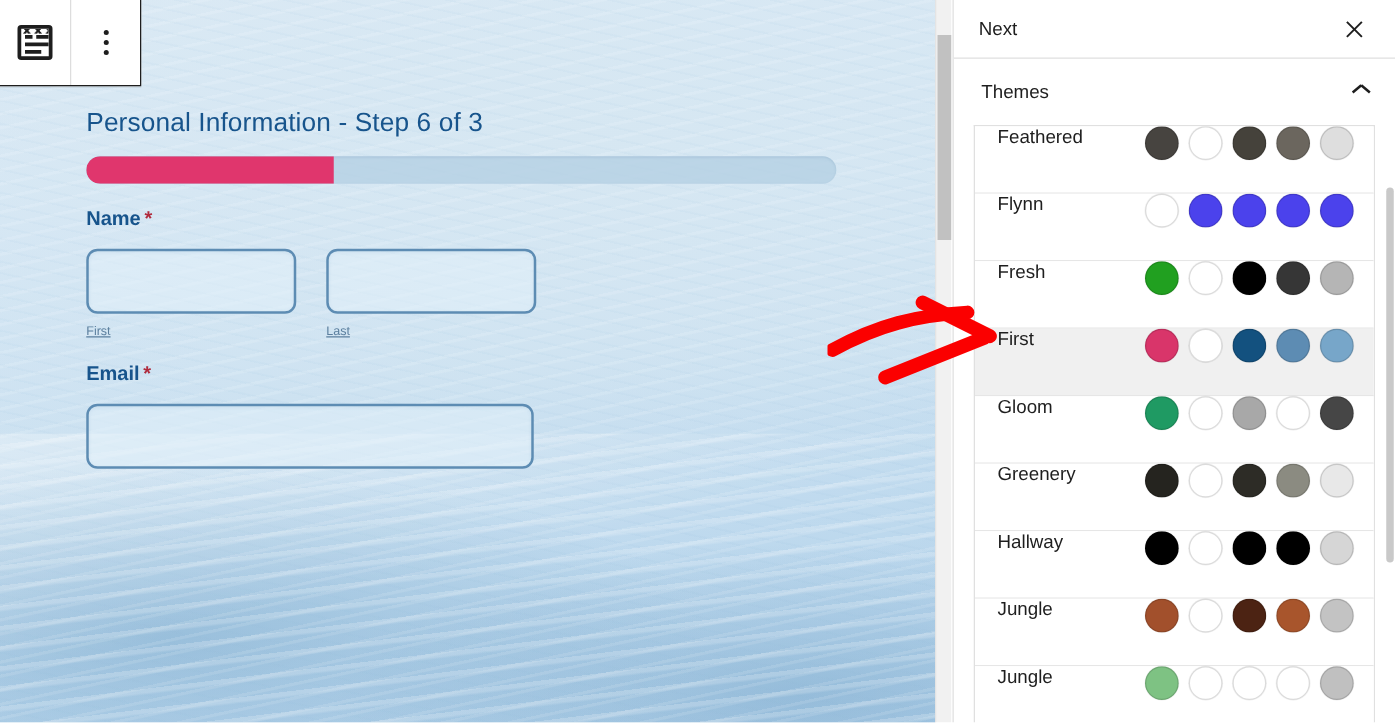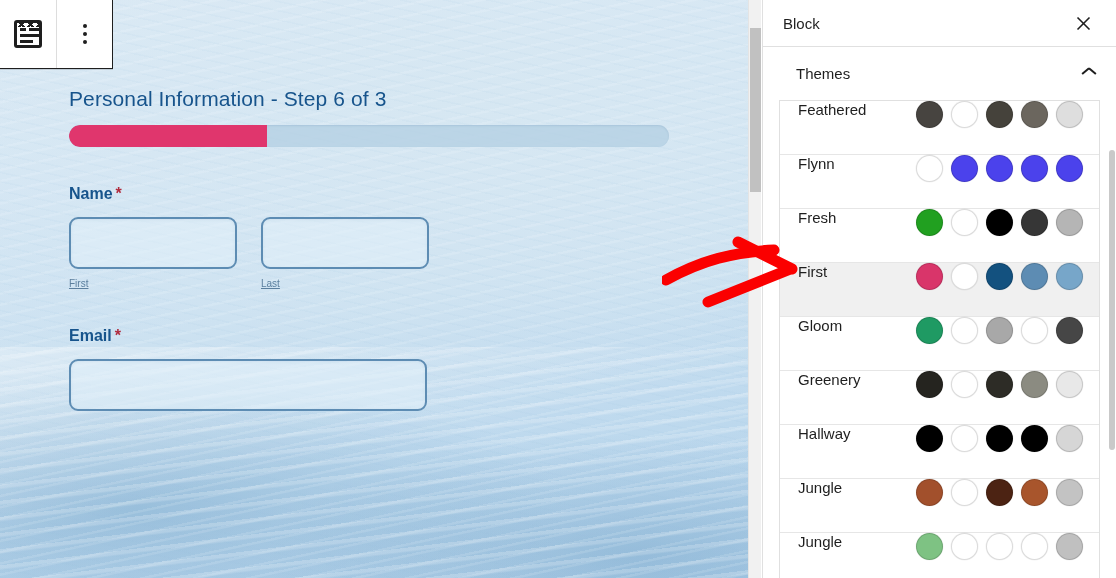--- a/index.html
+++ b/index.html
@@ -78,21 +78,21 @@
     margin: 0 0 14px 0; line-height: 1.2;
   }
   .progress-track {
     width: 600px; height: 22px; border-radius: 11px;
     background: rgba(182,209,228,0.85);
     box-shadow: inset 0 1px 2px rgba(90,130,165,.18);
     overflow: hidden;
   }
   .progress-fill { height: 100%; background: #e0366d; border-radius: 11px 0 0 11px; }
 
-  .field { margin-top: 38px; }
+  .field { margin-top: 20px; }
   .field-label {
     font-size: 16px; font-weight: bold; color: #17548c; margin-bottom: 14px; display: block;
   }
   .req { color: #b02a3c; font-weight: bold; margin-left: 3px; }
   .row2 { display: flex; gap: 24px; }
   .col { width: 168px; }
   .col.wide { width: 358px; }
   .inp {
     width: 100%; height: 52px; border-radius: 9px;
     border: 2px solid #5d8cb3; background: rgba(226,240,250,0.55);
@@ -139,21 +139,21 @@
   .close-x {
     position: absolute; right: 14px; top: 0; bottom: 0; width: 38px;
     display: flex; align-items: center; justify-content: center; cursor: pointer;
   }
   .close-x svg { display: block; }
 
   .panel-head {
     height: 53px; display: flex; align-items: center; justify-content: space-between;
     padding: 0 20px 0 22px; cursor: pointer;
   }
-  .panel-head span { font-size: 15px; color: #1e1e1e; margin-left: 11px; }
+  .panel-head span { font-size: 15px; color: #1e1e1e; }
   .chev { width: 14px; height: 9px; position: relative; }
   .chev::before, .chev::after {
     content: ""; position: absolute; top: 4px; width: 9px; height: 1.6px; background: #1e1e1e;
   }
   .chev::before { left: 0; transform: rotate(-40deg); transform-origin: left center; }
   .chev::after  { right: 0; transform: rotate(40deg); transform-origin: right center; }
 
   .theme-list {
     margin: 0 16px; border: 1px solid #e0e0e0; border-bottom: none;
     overflow: hidden;
@@ -246,21 +246,21 @@
     </div>
   </div>
 
   <div class="canvas-scroll">
     <div class="canvas-thumb"></div>
   </div>
 
   <div class="sidebar">
 
     <div class="side-tabs">
-      <div class="tab">Block</div>
+      <div class="tab">Next</div>
       <div class="close-x">
         <svg width="15" height="15" viewBox="0 0 15 15" aria-hidden="true">
           <line x1="1.5" y1="1.5" x2="13.5" y2="13.5" stroke="#1e1e1e" stroke-width="1.6"></line>
           <line x1="13.5" y1="1.5" x2="1.5" y2="13.5" stroke="#1e1e1e" stroke-width="1.6"></line>
         </svg>
       </div>
     </div>
 
     <div class="panel-head">
       <span>Themes</span>

